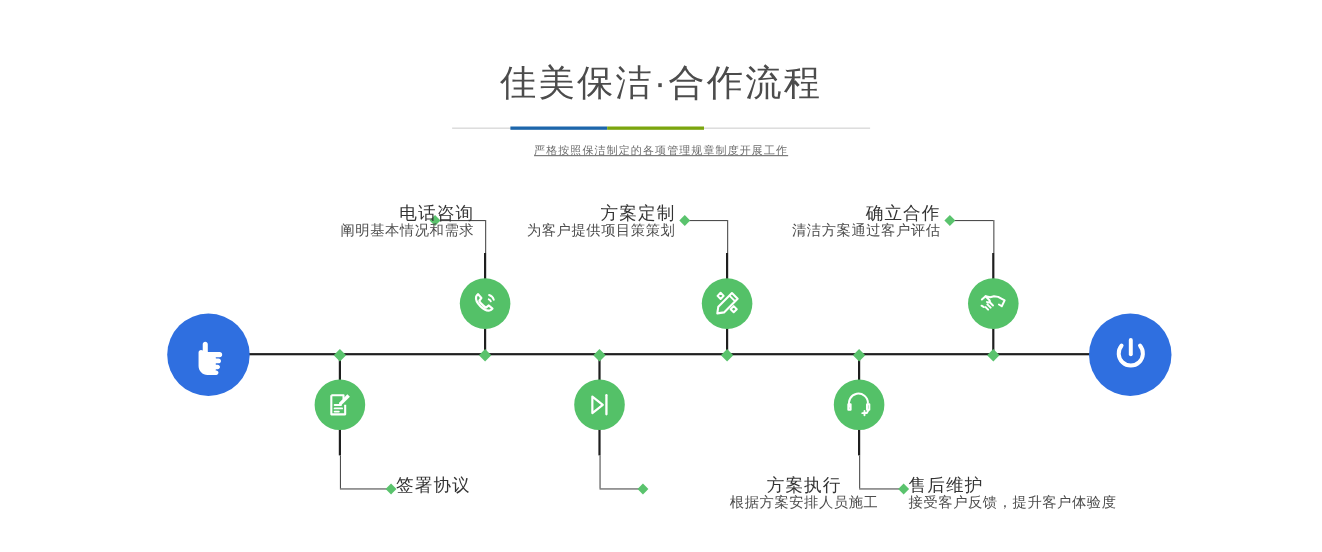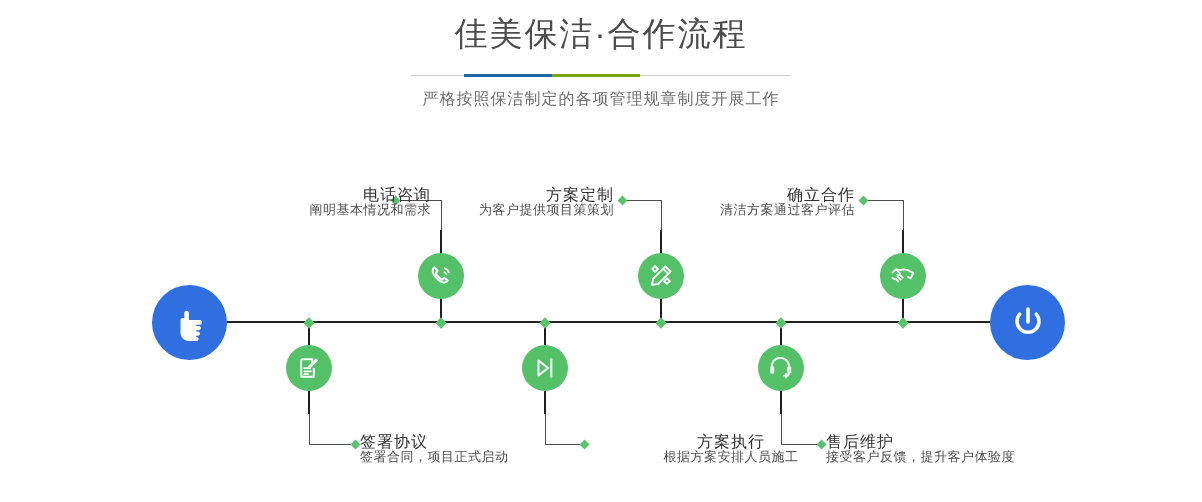--- a/index.html
+++ b/index.html
@@ -13,36 +13,37 @@
   #root{position:absolute;inset:0;}
 
   
   .header{position:absolute;left:0;top:0;width:1202px;text-align:center;}
   .title{
     font-size:33px;
     letter-spacing:2px;
     color:#4c4c4c;
     font-weight:400;
     line-height:1;
-    padding-top:17px;
+    padding-top:58px;
   }
   .divider{
     position:relative;
     width:380px;height:1px;
     margin:25px auto 0 auto;
     background:#cfcfcf;
   }
   .divider .seg{position:absolute;top:-1px;height:3px;}
   .divider .seg.blue{left:53px;width:88px;background:#1d66ab;}
   .divider .seg.green{left:141px;width:88px;background:#7ba50e;}
   .subtitle{
-    font-size:16px;
+    font-size:10px;
     color:#6e6e6e;
     letter-spacing:1px;
     margin-top:13px;
+    text-decoration:underline;
   }
 
   
   .timeline{position:absolute;left:0;top:0;width:1202px;height:502px;}
 
   .axis{
     position:absolute;
     left:190px;top:321px;
     width:838px;height:2px;
     background:#1f1f1f;
@@ -180,21 +181,20 @@
           </svg>
         </span>
       </div>
       <div class="elbow" style="left:0px;top:92px;width:0;height:0;">
         <div class="v" style="left:0px;top:0px;height:30px;"></div>
         <div class="h" style="left:0px;top:30px;width:46px;"></div>
         <div class="dot" style="left:43px;top:27px;"></div>
       </div>
       <div class="label left-align" style="left:51px;top:112px;width:260px;">
         <div class="lt">签署协议</div>
-        <div class="ld">签署合同，项目正式启动</div>
       </div>
     </div>
 
     <div class="node" style="left:661px;top:322px;">
       <div class="stem up"></div>
       <div class="diamond"></div>
       <div class="bubble up">
         <span>
           <svg width="26" height="26" viewBox="0 0 26 26">
             <path fill="none" stroke="#ffffff" stroke-width="1.9" stroke-linejoin="round" d="M17.4 3.4l5.2 5.2-12.4 12.4-6.1 .9 .9-6.1z"></path>

